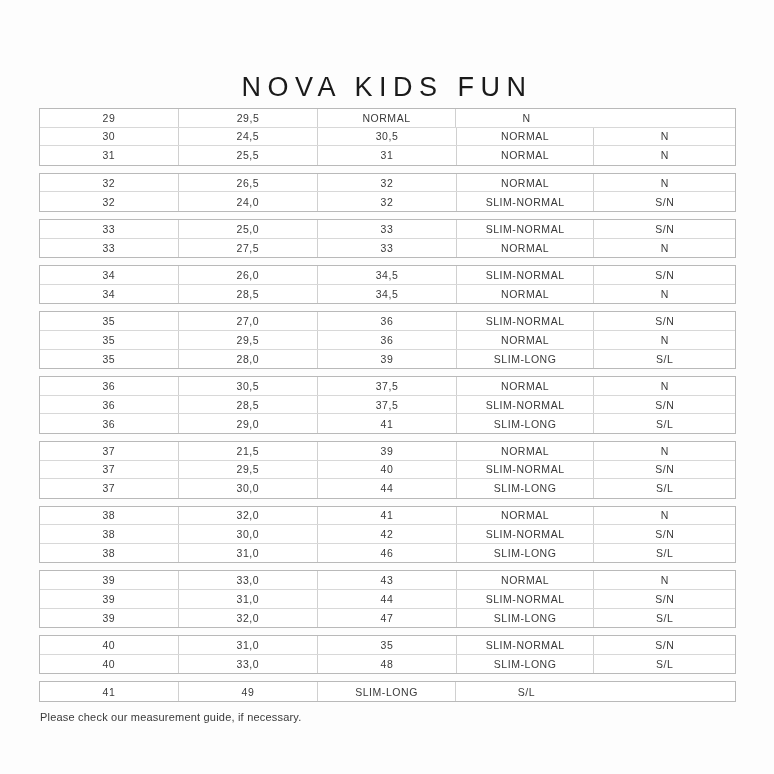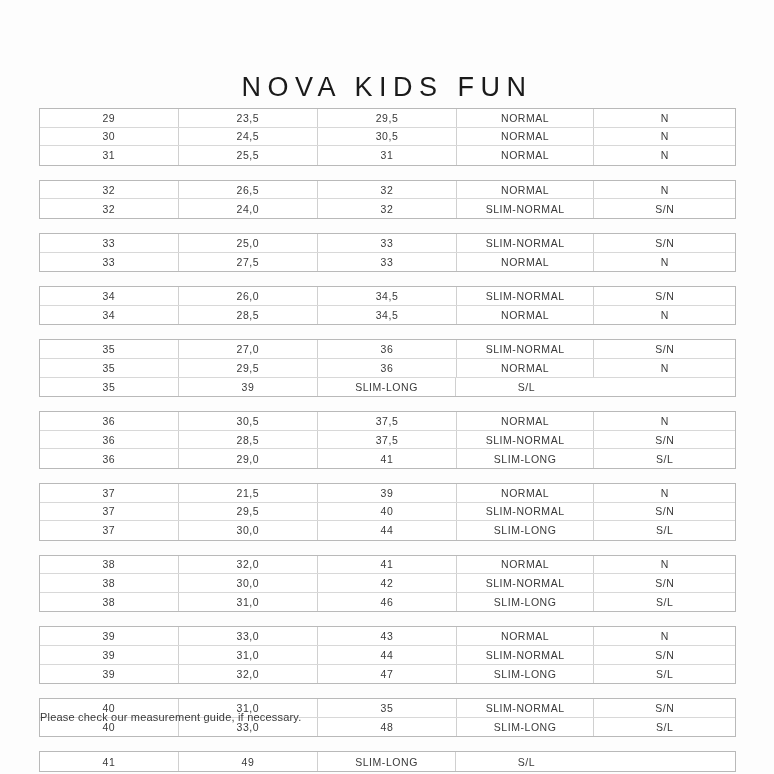--- a/index.html
+++ b/index.html
@@ -45,21 +45,21 @@
     left: 39px;
     top: 108px;
     width: 697px;
   }
 
   .grp {
     border: 1px solid #b9b9b9;
     border-bottom: 1px solid #b9b9b9;
     background: #ffffff;
     box-sizing: border-box;
-    margin-bottom: 14px;
+    margin-bottom: 7px;
   }
   .grp:last-child { margin-bottom: 0; }
 
   .row {
     display: flex;
     height: 18.6px;
     box-sizing: border-box;
     border-bottom: 1px solid #d8d8d8;
   }
   .row:last-child { border-bottom: none; }
@@ -120,21 +120,20 @@
 
 <div class="page">
 
   <div class="title">NOVA KIDS FUN</div>
 
   <div class="table-wrap">
     <div id="groups-container">
         <div class="grp">
           <div class="row">
             <div class="cell c0">29</div>
-            <div class="cell c1">23,5</div>
             <div class="cell c2">29,5</div>
             <div class="cell c3">NORMAL</div>
             <div class="cell c4">N</div>
           </div>
           <div class="row">
             <div class="cell c0">30</div>
             <div class="cell c1">24,5</div>
             <div class="cell c2">30,5</div>
             <div class="cell c3">NORMAL</div>
             <div class="cell c4">N</div>
@@ -205,20 +204,21 @@
           </div>
           <div class="row">
             <div class="cell c0">35</div>
             <div class="cell c1">29,5</div>
             <div class="cell c2">36</div>
             <div class="cell c3">NORMAL</div>
             <div class="cell c4">N</div>
           </div>
           <div class="row">
             <div class="cell c0">35</div>
+            <div class="cell c1">28,0</div>
             <div class="cell c2">39</div>
             <div class="cell c3">SLIM-LONG</div>
             <div class="cell c4">S/L</div>
           </div>
         </div>
         <div class="grp">
           <div class="row">
             <div class="cell c0">36</div>
             <div class="cell c1">30,5</div>
             <div class="cell c2">37,5</div>

